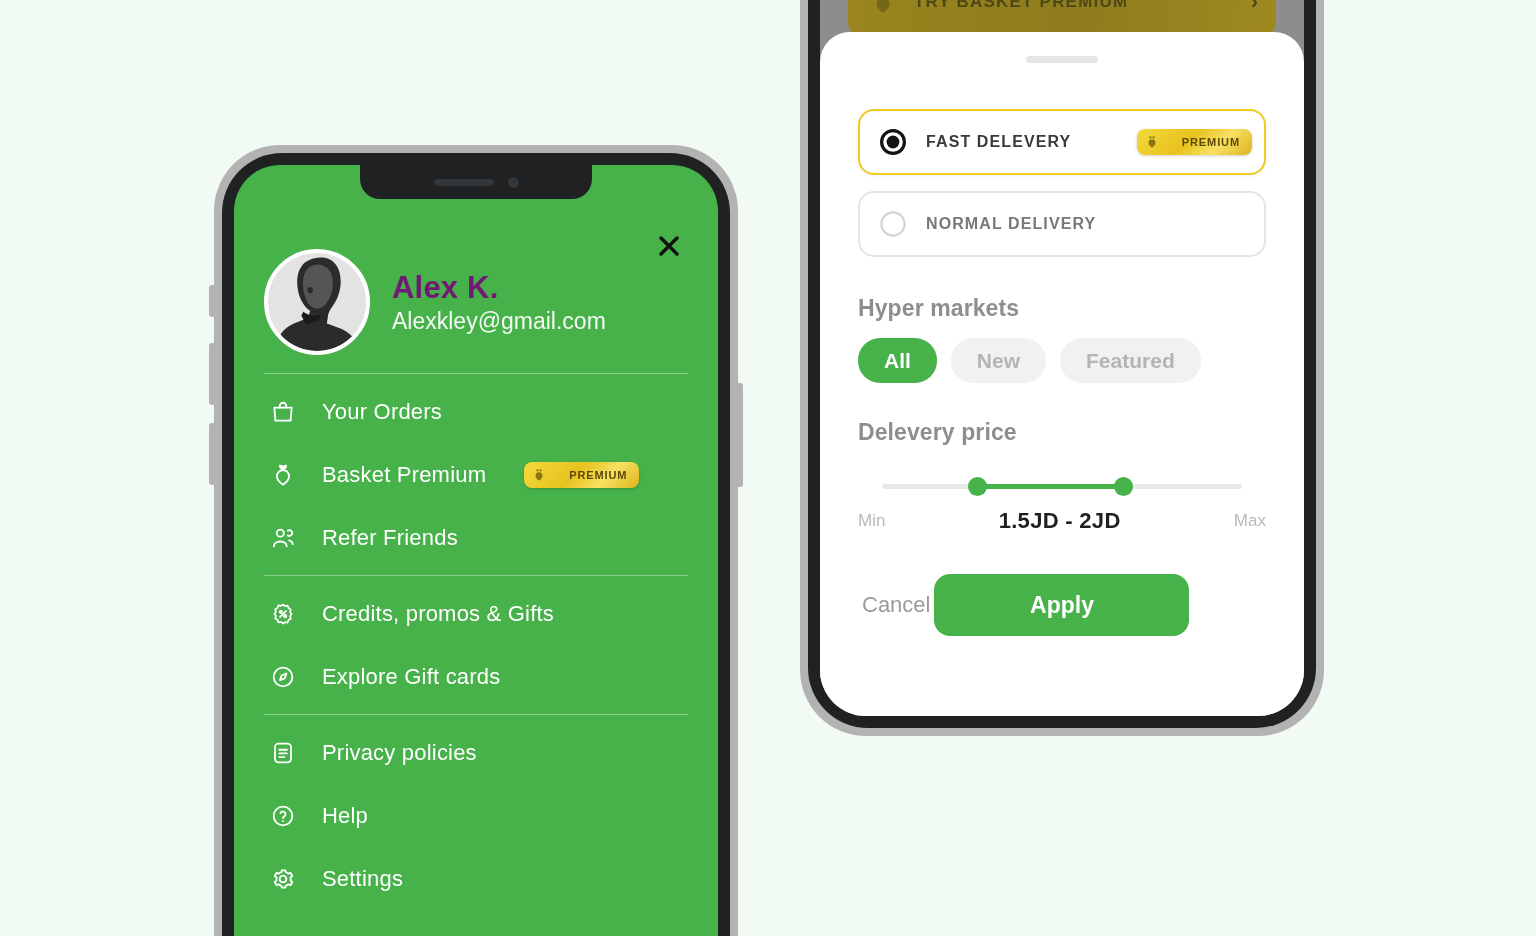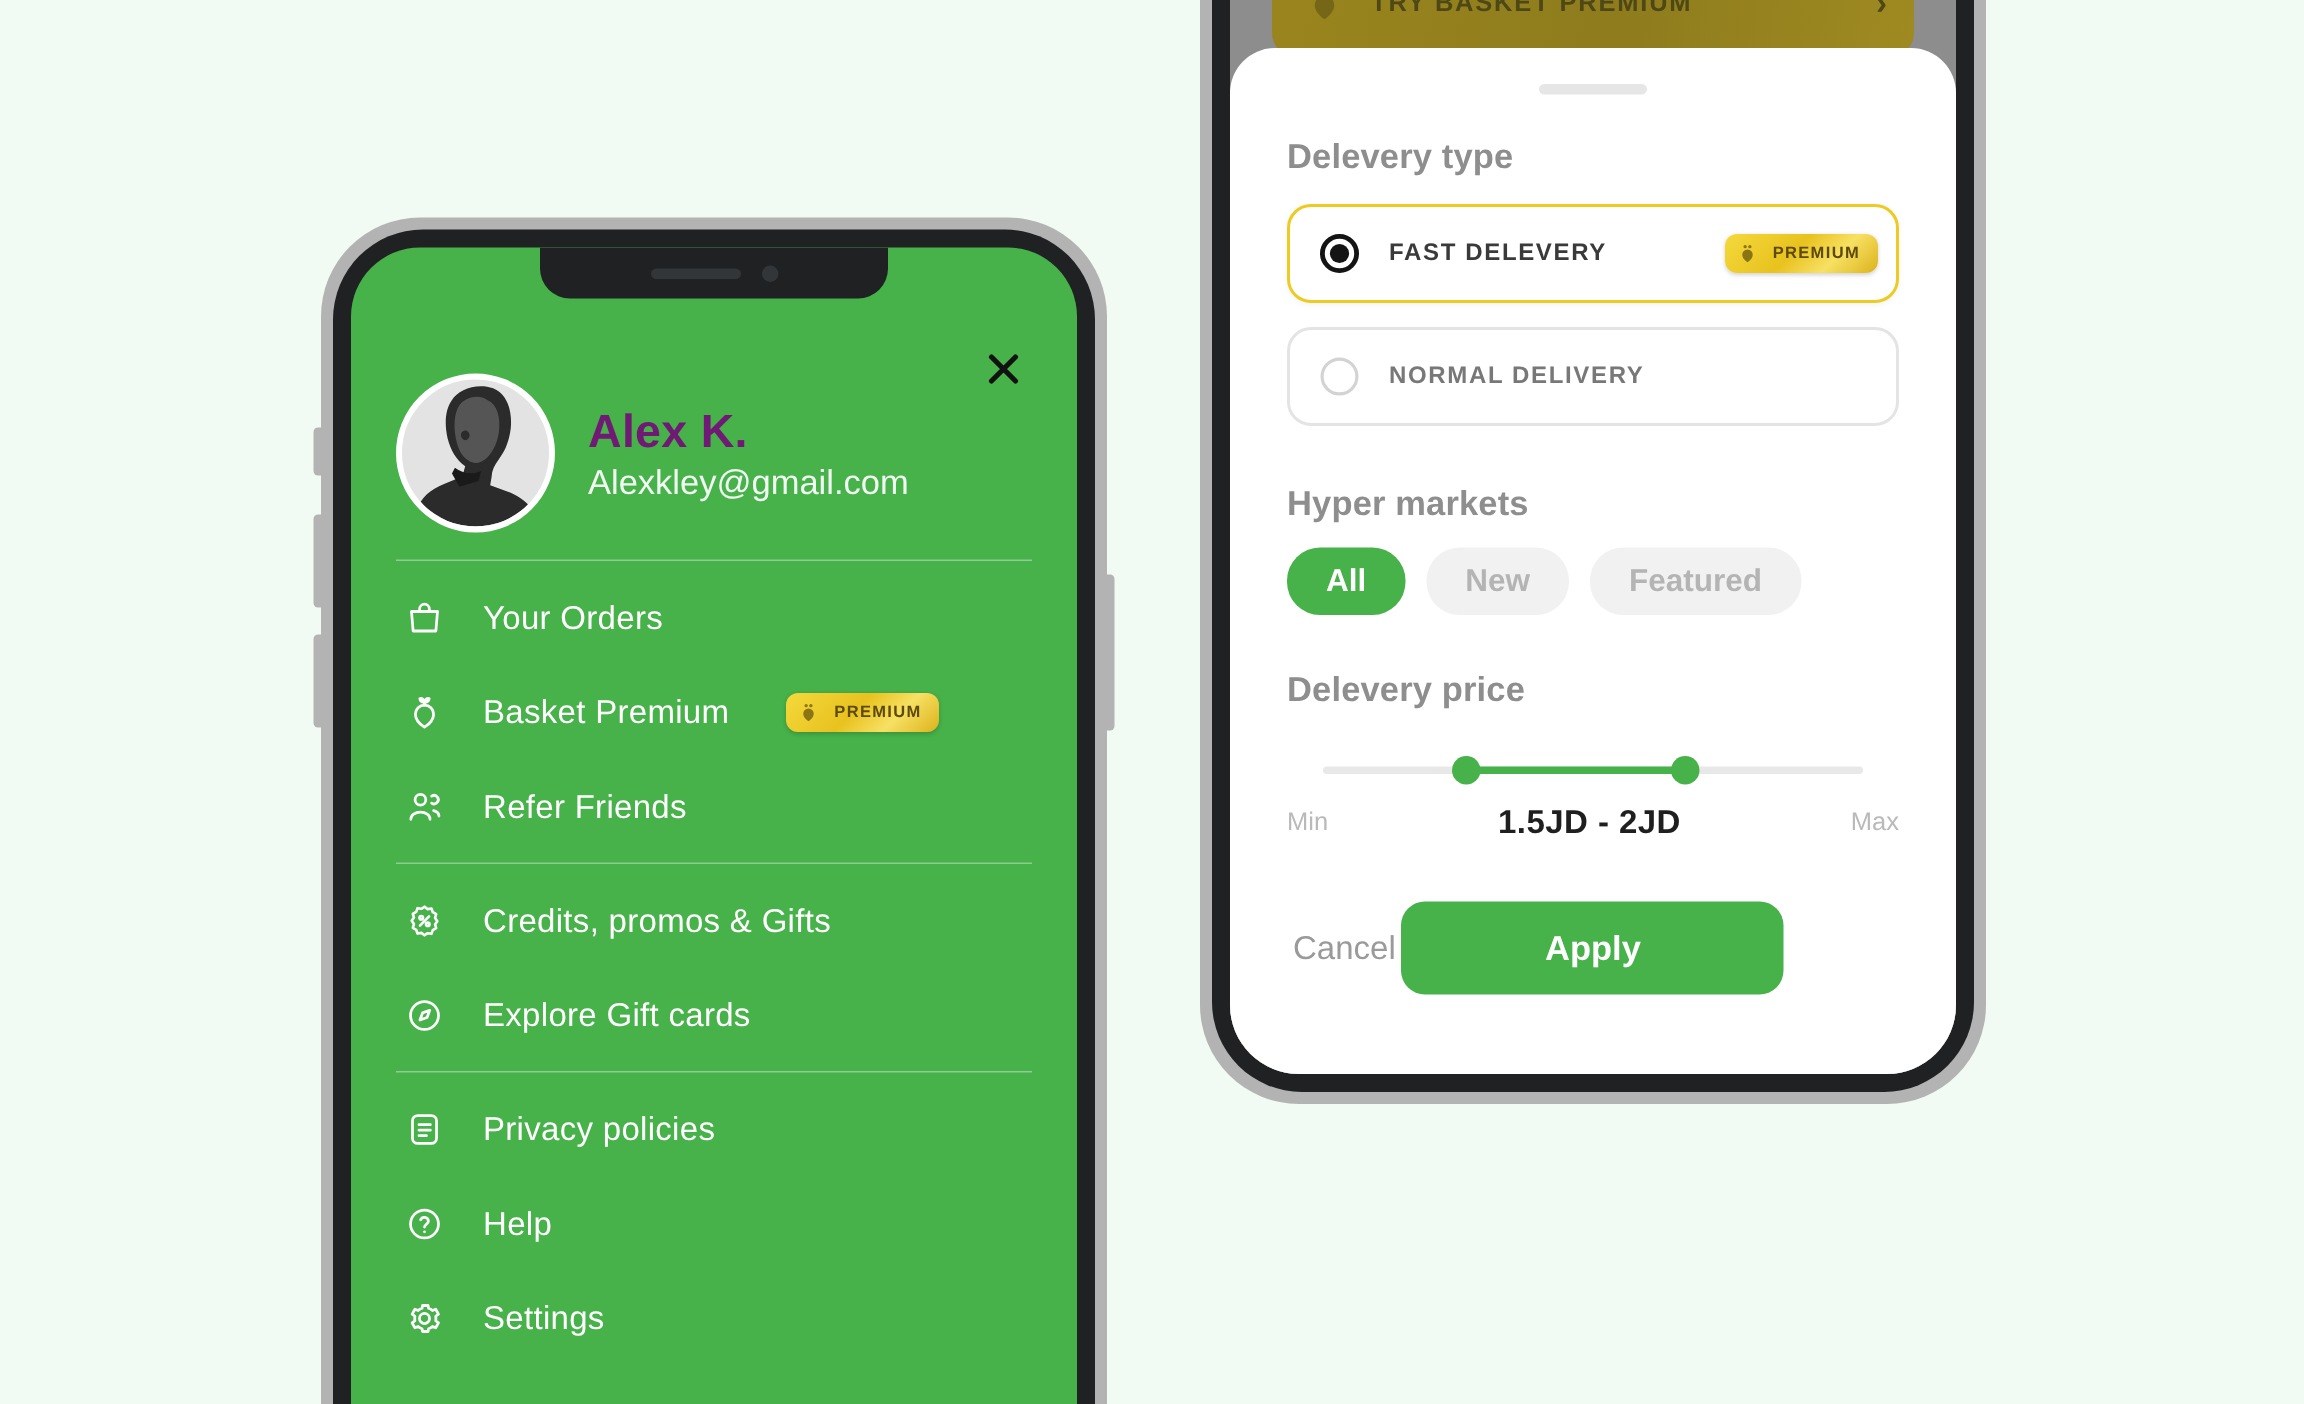--- a/index.html
+++ b/index.html
@@ -181,21 +181,21 @@
     color: #ffffff;
     font-size: 22px;
     font-weight: 500;
     letter-spacing: 0.2px;
     white-space: nowrap;
   }
   .premium-badge {
     margin-left: 14px;
     display: inline-flex;
     align-items: center;
-    gap: 10px;
+    gap: 23px;
     padding: 5px 12px 5px 8px;
     border-radius: 8px;
     background: linear-gradient(135deg,#f4d93c 0%,#e8c21f 45%,#f7e063 70%,#dcb31b 100%);
     box-shadow: 0 1px 3px rgba(0,0,0,0.18);
   }
   .premium-badge .pb-text {
     font-size: 11px;
     font-weight: bold;
     color: #5c4a06;
     letter-spacing: 0.9px;
@@ -576,21 +576,20 @@
           </svg>
         </span>
         <span class="promo-text">TRY BASKET PREMIUM</span>
         <span class="promo-chev">›</span>
       </div>
 
       <div class="sheet">
         <div class="sheet-handle"></div>
 
         <div style="height:28px"></div>
-        <div class="section-title">Delevery type</div>
 
         <div style="height:18px"></div>
         <div class="radio-option selected">
           <span class="radio-mark">
             <svg width="28" height="28" viewBox="0 0 28 28">
               <circle cx="14" cy="14" r="11.4" fill="none" stroke="#141414" stroke-width="3.2"></circle>
               <circle cx="14" cy="14" r="6.4" fill="#141414"></circle>
             </svg>
           </span>
           <span class="radio-label">FAST DELEVERY</span>

